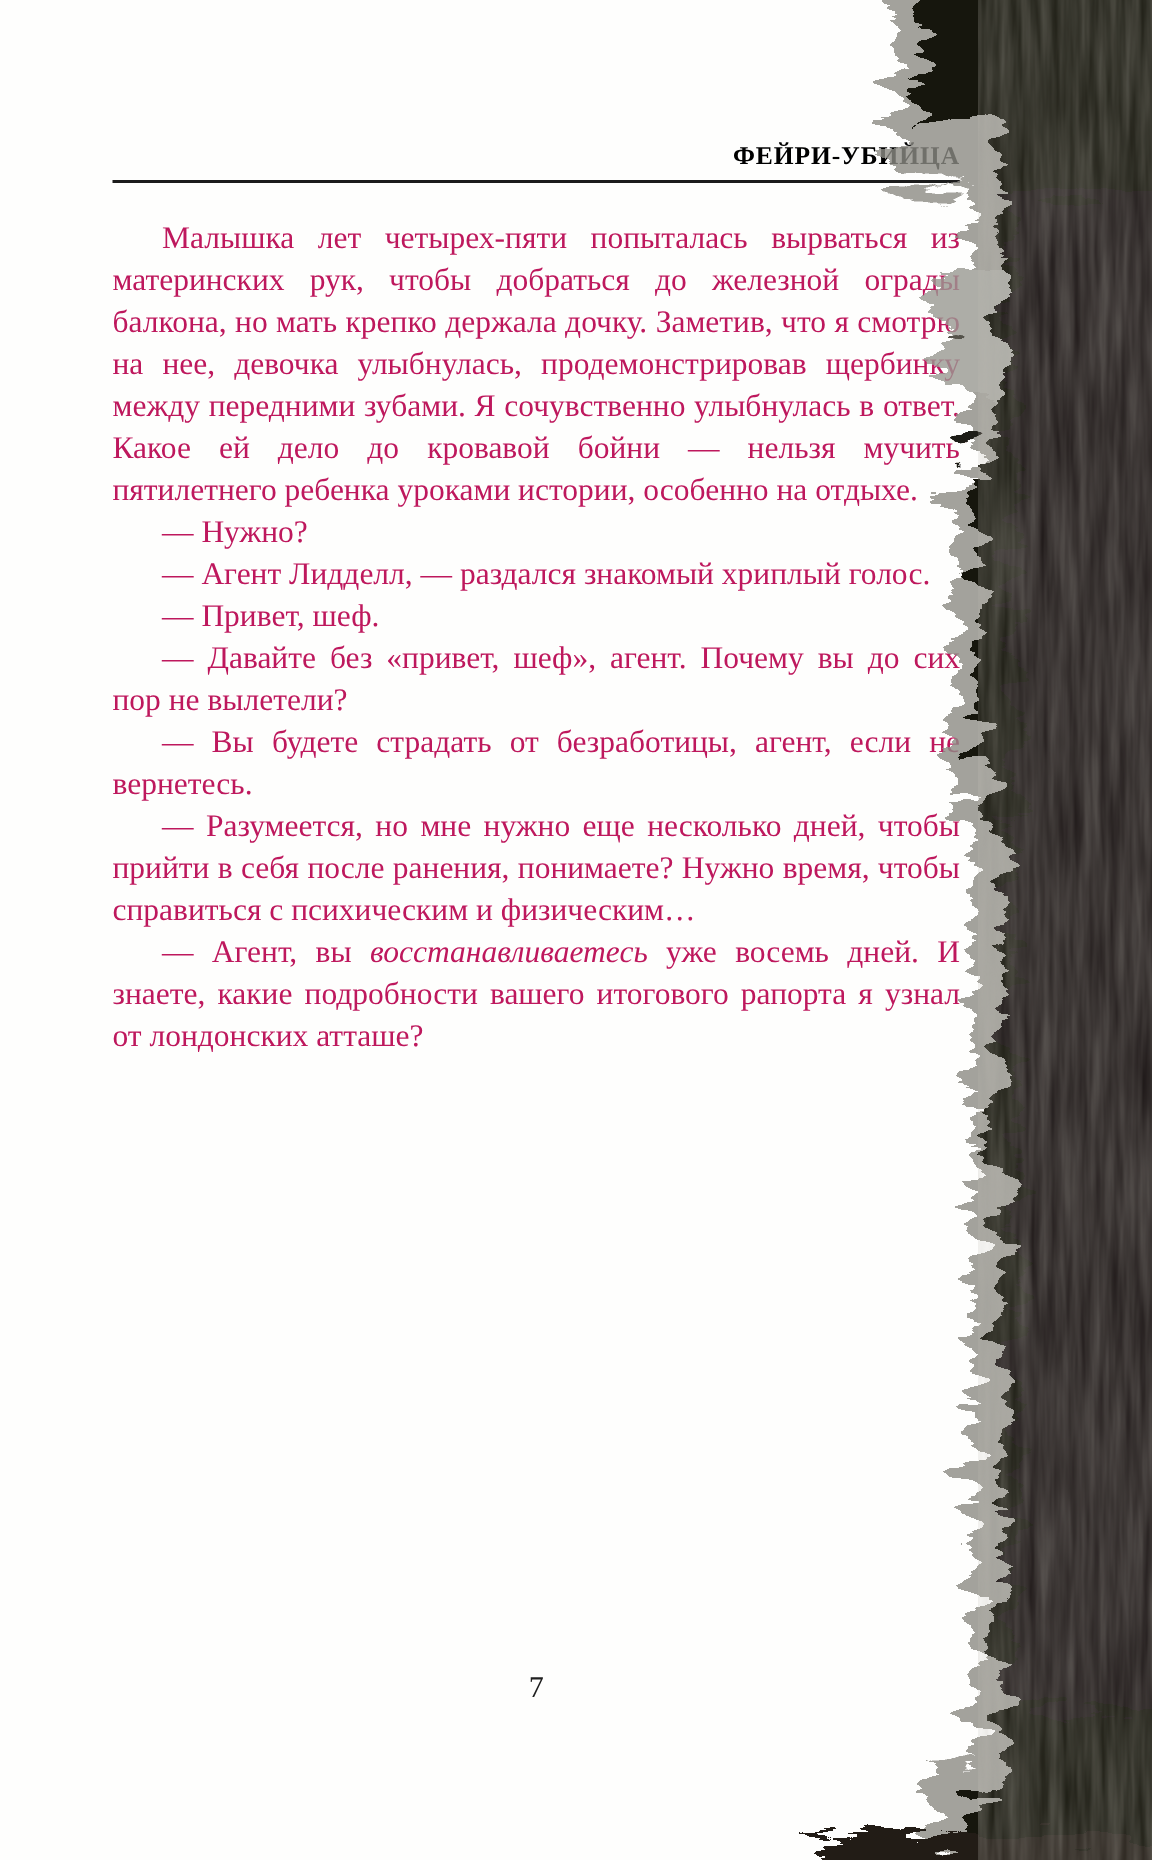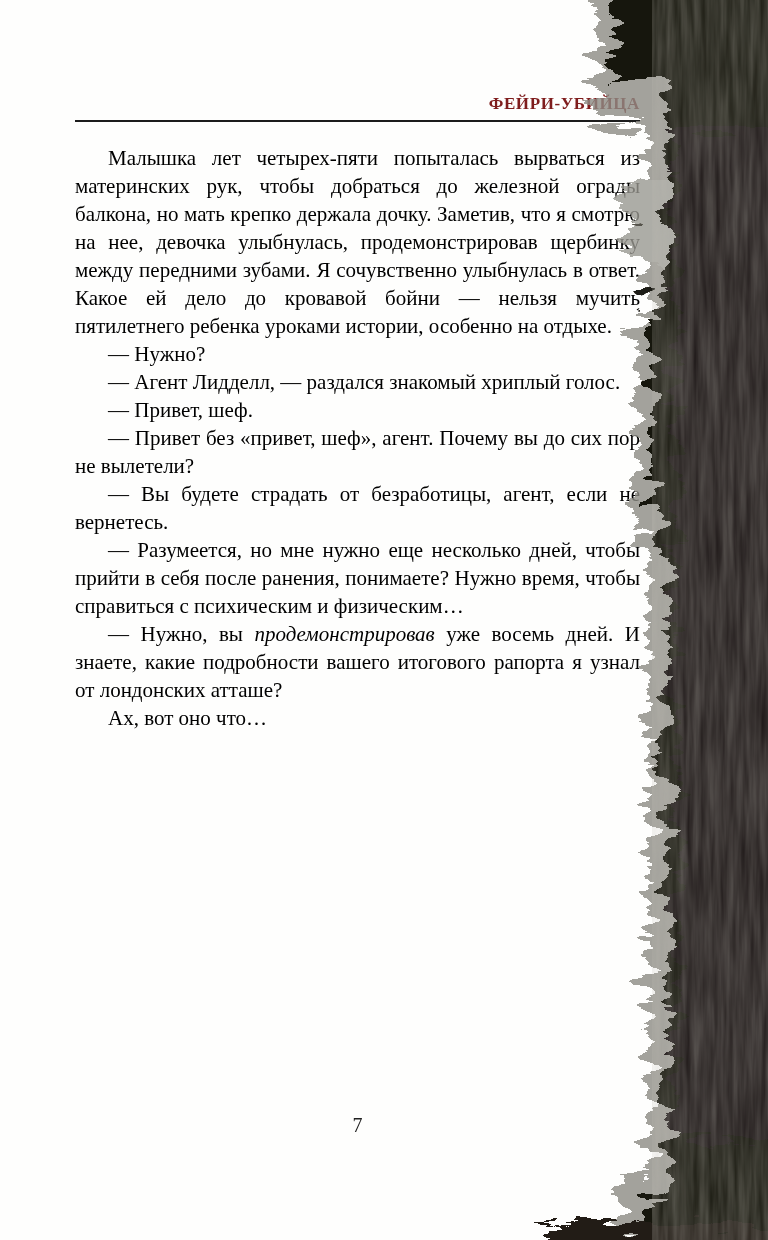--- a/index.html
+++ b/index.html
@@ -20,39 +20,39 @@
   .running-head {
     position: absolute;
     left: 75px;
     top: 93px;
     width: 565px;
     text-align: right;
     font-weight: bold;
     font-size: 17px;
     line-height: 22px;
     letter-spacing: 0.6px;
-    color: #7f1d1d;
+    color: #000000;
   }
   .head-rule {
     position: absolute;
     left: 75px;
     top: 120px;
     width: 565px;
     height: 2px;
     background: #1c1c1c;
   }
   .text-block {
     position: absolute;
     left: 75px;
     top: 144px;
     width: 565px;
     font-size: 21px;
     line-height: 28px;
     text-align: justify;
-    color: #000000;
+    color: #be185d;
   }
   .para {
     margin: 0;
     padding: 0;
     text-indent: 33px;
   }
   .para em { font-style: italic; }
   .page-number {
     position: absolute;
     left: 75px;
@@ -78,25 +78,24 @@
 
   <div class="running-head">ФЕЙРИ-УБИЙЦА</div>
 
   <div class="head-rule"></div>
 
   <div class="text-block">
       <p class="para"><span>Малышка лет четырех-пяти попыталась вырваться из материнских рук, чтобы добраться до железной ограды балкона, но мать крепко держала дочку. Заметив, что я смотрю на нее, девочка улыбнулась, продемонстрировав щербинку между передними зубами. Я сочувственно улыбнулась в ответ. Какое ей дело до кровавой бойни — нельзя мучить пятилетнего ребенка уроками истории, особенно на отдыхе.</span></p>
       <p class="para"><span>— Нужно?</span></p>
       <p class="para"><span>— Агент Лидделл, — раздался знакомый хриплый голос.</span></p>
       <p class="para"><span>— Привет, шеф.</span></p>
-      <p class="para"><span>— Привет без «привет, шеф», агент. Почему вы до сих пор не вылетели?</span></p>
+      <p class="para"><span>— Давайте без «привет, шеф», агент. Почему вы до сих пор не вылетели?</span></p>
       <p class="para"><span>— Вы будете страдать от безработицы, агент, если не вернетесь.</span></p>
       <p class="para"><span>— Разумеется, но мне нужно еще несколько дней, чтобы прийти в себя после ранения, понимаете? Нужно время, чтобы справиться с психическим и физическим…</span></p>
-      <p class="para"><span>— Нужно, вы </span><em>продемонстрировав</em><span> уже восемь дней. И знаете, какие подробности вашего итогового рапорта я узнал от лондонских атташе?</span></p>
-      <p class="para"><span>Ах, вот оно что…</span></p>
+      <p class="para"><span>— Агент, вы </span><em>восстанавливаетесь</em><span> уже восемь дней. И знаете, какие подробности вашего итогового рапорта я узнал от лондонских атташе?</span></p>
     </div>
 
   <div class="page-number">7</div>
 
   <svg class="edge" width="768" height="1240" viewBox="0 0 768 1240" aria-hidden="true">
     <defs>
       <filter id="fRough" x="-40%" y="-10%" width="180%" height="120%">
         <feTurbulence type="fractalNoise" baseFrequency="0.013 0.055" numOctaves="4" seed="7"></feTurbulence>
         <feDisplacementMap in="SourceGraphic" scale="52" xChannelSelector="R" yChannelSelector="G"></feDisplacementMap>
       </filter>

